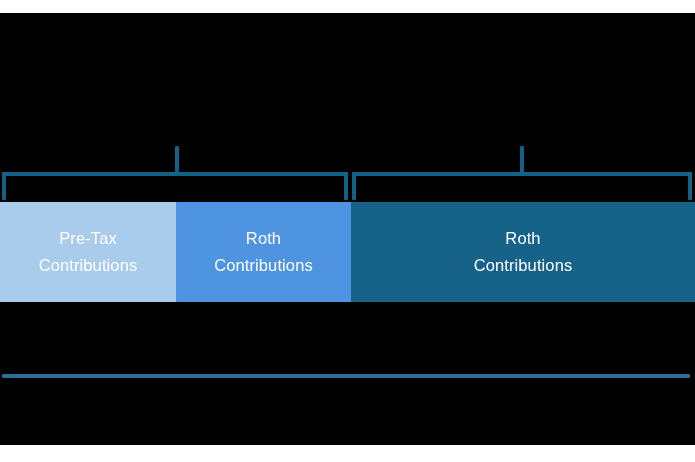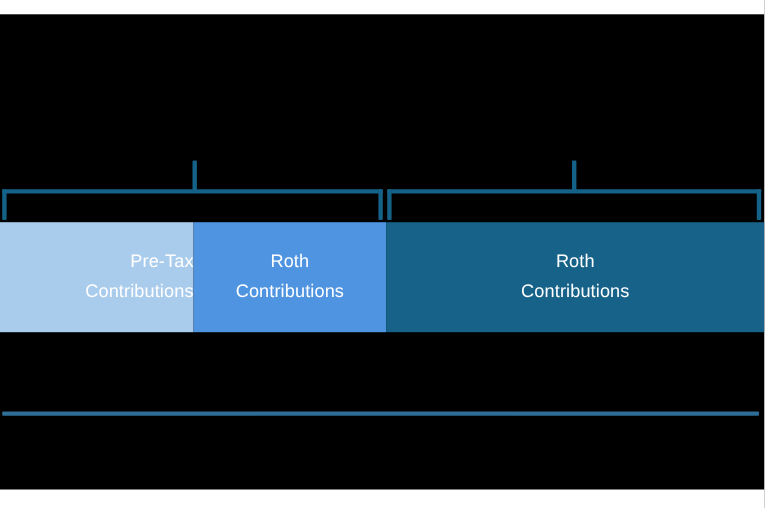--- a/index.html
+++ b/index.html
@@ -82,21 +82,21 @@
     box-sizing: border-box;
   }
   .segment .seg-line {
     color: #ffffff;
     font-size: 16.5px;
     line-height: 27px;
     text-align: center;
     white-space: nowrap;
     letter-spacing: 0.1px;
   }
-  #segment-pretax { width: 176px; background: #a9cbec; align-items: flex-end; }
+  #segment-pretax { width: 176px; background: #a9cbec; }
   #segment-roth-1 { width: 175px; background: #4f94e0; }
   #segment-roth-2 { width: 344px; background: #166288; }
 
   
   .axis-rule {
     position: absolute;
     left: 2px;
     top: 374px;
     width: 688px;
     height: 4px;

